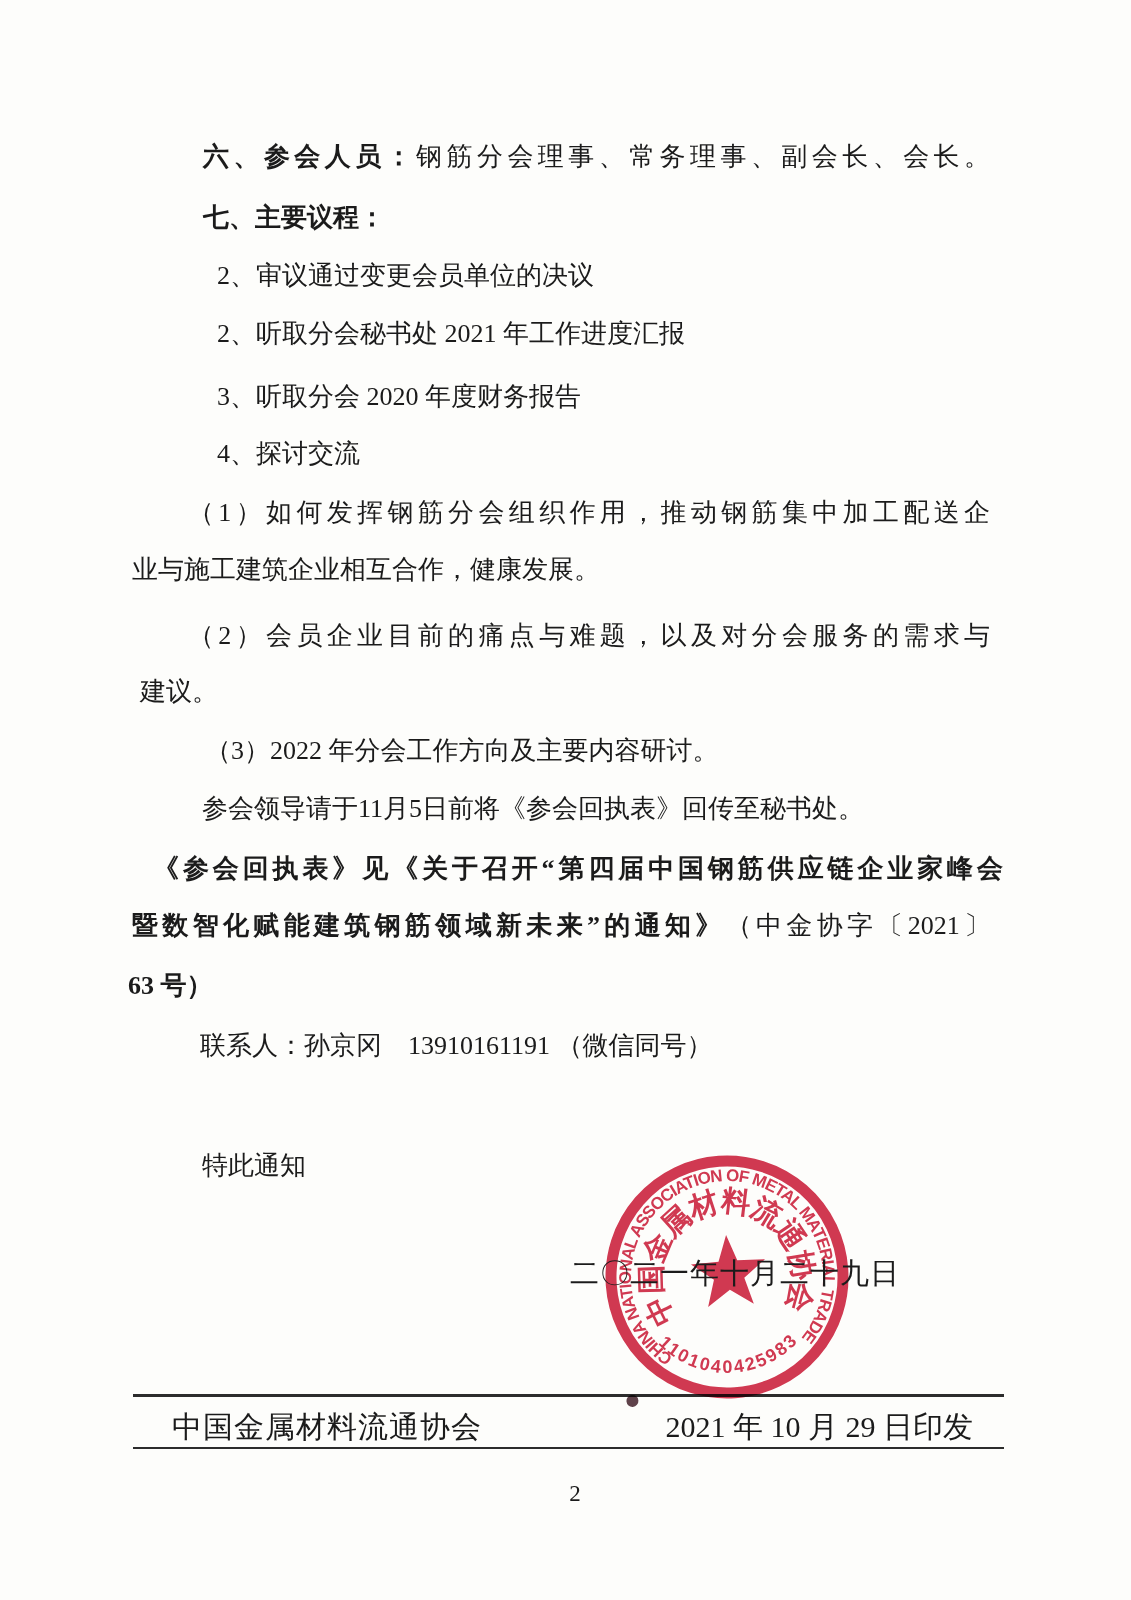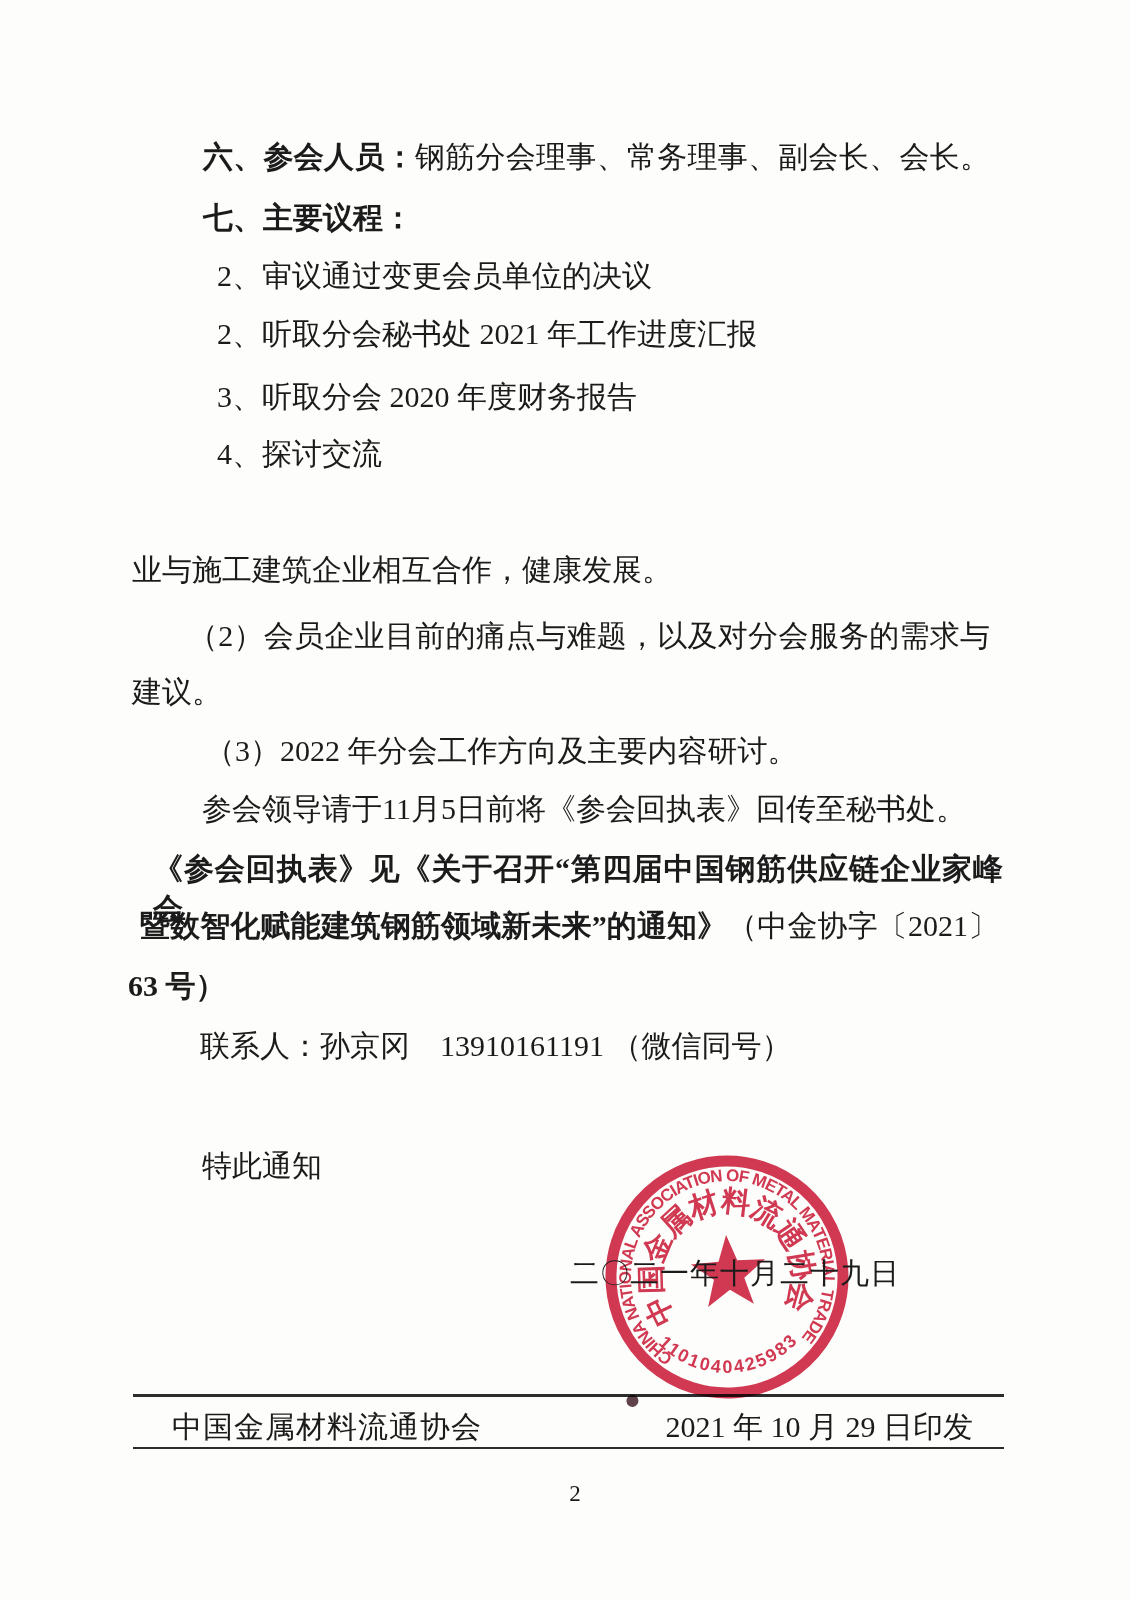--- a/index.html
+++ b/index.html
@@ -7,21 +7,21 @@
     position:relative;
     width:1131px;height:1600px;
     margin:0 auto;
     background:#fdfdfb;
     overflow:hidden;
     font-family:"Liberation Serif","DejaVu Serif",serif;
     color:#1b1b1b;
   }
   .line{
     position:absolute;
-    font-size:30px;
+    font-size:26px;
     line-height:40px;
     white-space:nowrap;
     letter-spacing:0px;
   }
   .fill{
     white-space:normal;
     text-align:justify;
     text-align-last:justify;
     text-justify:inter-character;
   }
@@ -80,31 +80,32 @@
 
   <div class="line fill" style="left:203px;top:137px;width:787px;"><span class="b">六、参会人员：</span><span>钢筋分会理事、常务理事、副会长、会长。</span></div>
 
   <div class="line b" style="left:203px;top:198px;">七、主要议程：</div>
 
   <div class="line" style="left:217px;top:256px;">2、审议通过变更会员单位的决议</div>
   <div class="line" style="left:217px;top:314px;">2、听取分会秘书处 2021 年工作进度汇报</div>
   <div class="line" style="left:217px;top:377px;">3、听取分会 2020 年度财务报告</div>
   <div class="line" style="left:217px;top:434px;">4、探讨交流</div>
 
+  <div class="line fill" style="left:188px;top:493px;width:802px;">（1）如何发挥钢筋分会组织作用，推动钢筋集中加工配送企</div>
   <div class="line" style="left:132px;top:550px;text-align:center;">业与施工建筑企业相互合作，健康发展。</div>
 
   <div class="line fill" style="left:188px;top:616px;width:802px;">（2）会员企业目前的痛点与难题，以及对分会服务的需求与</div>
-  <div class="line" style="left:132px;top:672px;">建议。</div>
+  <div class="line" style="left:140px;top:672px;">建议。</div>
 
   <div class="line" style="left:188px;top:731px;margin-left:17px;">（3）2022 年分会工作方向及主要内容研讨。</div>
 
   <div class="line" style="left:202px;top:789px;">参会领导请于11月5日前将《参会回执表》回传至秘书处。</div>
 
   <div class="line fill b" style="left:140px;top:849px;width:850px;margin-left:13px;">《参会回执表》见《关于召开“第四届中国钢筋供应链企业家峰会</div>
-  <div class="line fill" style="left:132px;top:906px;width:858px;margin-left:8px;"><span class="b">暨数智化赋能建筑钢筋领域新未来”的通知》</span><span>（中金协字〔2021〕</span></div>
+  <div class="line fill" style="left:132px;top:906px;width:858px;"><span class="b">暨数智化赋能建筑钢筋领域新未来”的通知》</span><span>（中金协字〔2021〕</span></div>
   <div class="line" style="left:128px;top:966px;font-weight:bold;">63 号）</div>
 
   <div class="line" style="left:200px;top:1026px;">联系人：孙京冈　13910161191 （微信同号）</div>
 
   <div class="line" style="left:202px;top:1146px;">特此通知</div>
 
   <svg class="seal" viewBox="-132 -132 264 264">
     <defs>
       <path id="arc-en" d="M -59.1 75.7 A 96 96 0 1 1 59.1 75.7" fill="none"></path>
       <path id="arc-cn" d="M -54.1 37.9 A 66 66 0 1 1 54.1 37.9" fill="none"></path>

